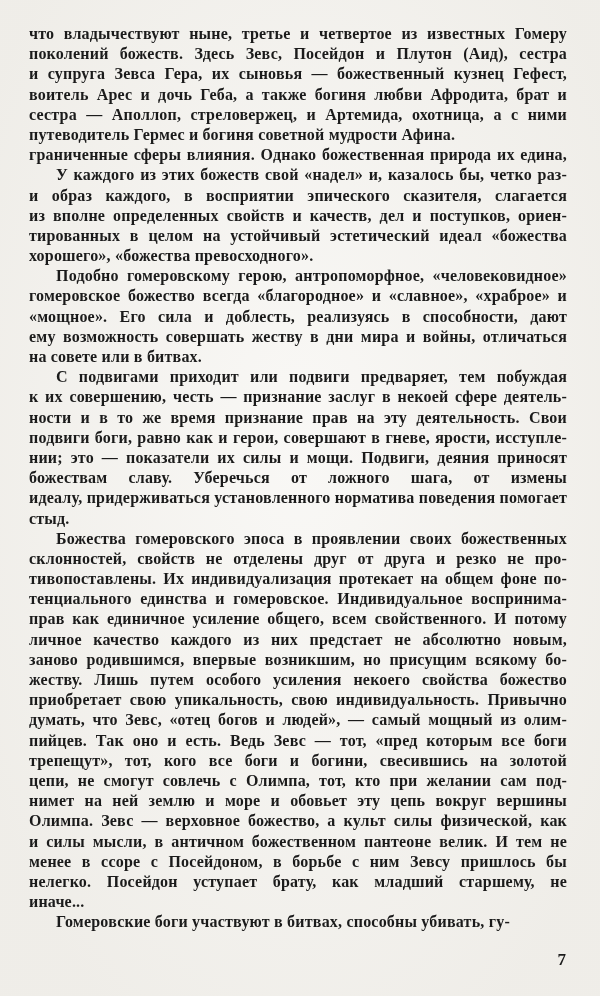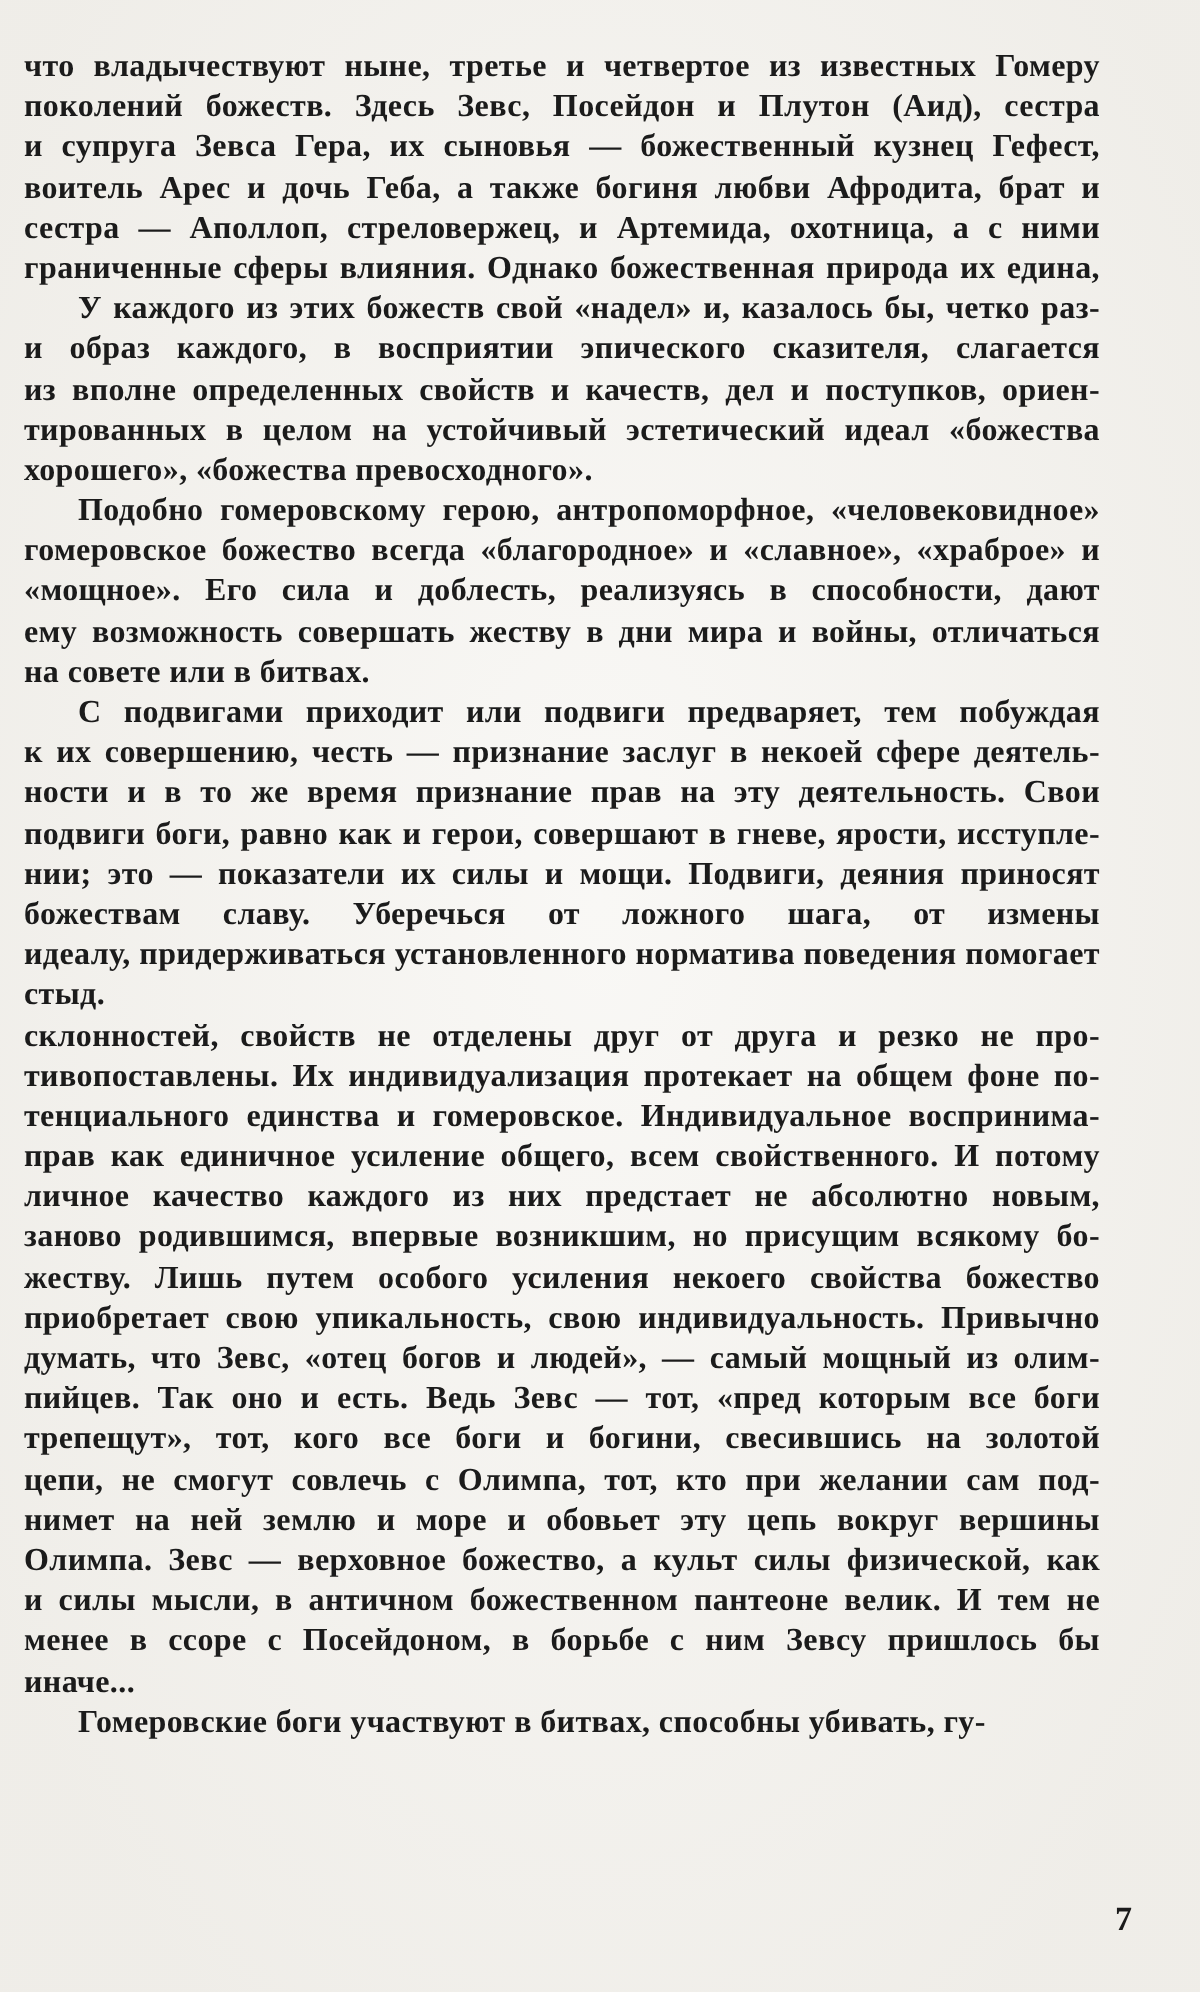--- a/index.html
+++ b/index.html
@@ -11,21 +11,21 @@
     height: 996px;
     background: #f3f1ec;
     overflow: hidden;
     font-family: "Liberation Serif", "DejaVu Serif", serif;
   }
   .book-page {
     position: relative;
     width: 600px;
     height: 996px;
     box-sizing: border-box;
-    padding: 24px 30px 0 12px;
+    padding: 24px 30px 0 29px;
     color: #1b1b1b;
     
     background:
       radial-gradient(ellipse at 50% 45%, rgba(255,255,255,0.5), rgba(0,0,0,0.015) 85%),
       #f3f1ec;
   }
   .text-block {
     width: 538px;
     font-size: 16px;
     font-weight: 600;
@@ -59,20 +59,21 @@
 <body style="background: rgb(243, 241, 236);">
 
 <main class="book-page" style="color: rgb(27, 27, 27);">
   <div class="text-block">
       <div class="paragraph">
         <div class="line">что владычествуют ныне, третье и четвертое из известных Гомеру</div>
         <div class="line">поколений божеств. Здесь Зевс, Посейдон и Плутон (Аид), сестра</div>
         <div class="line">и супруга Зевса Гера, их сыновья — божественный кузнец Гефест,</div>
         <div class="line">воитель Арес и дочь Геба, а также богиня любви Афродита, брат и</div>
         <div class="line">сестра — Аполлоп, стреловержец, и Артемида, охотница, а с ними</div>
+        <div class="line last">путеводитель Гермес и богиня советной мудрости Афина.</div>
       </div>
       <div class="paragraph">
         <div class="line">граниченные сферы влияния. Однако божественная природа их едина,</div>
         <div class="line indent">У каждого из этих божеств свой «надел» и, казалось бы, четко раз-</div>
         <div class="line">и образ каждого, в восприятии эпического сказителя, слагается</div>
         <div class="line">из вполне определенных свойств и качеств, дел и поступков, ориен-</div>
         <div class="line">тированных в целом на устойчивый эстетический идеал «божества</div>
         <div class="line last">хорошего», «божества превосходного».</div>
       </div>
       <div class="paragraph">
@@ -86,36 +87,38 @@
         <div class="line indent">С подвигами приходит или подвиги предваряет, тем побуждая</div>
         <div class="line">к их совершению, честь — признание заслуг в некоей сфере деятель-</div>
         <div class="line">ности и в то же время признание прав на эту деятельность. Свои</div>
         <div class="line">подвиги боги, равно как и герои, совершают в гневе, ярости, исступле-</div>
         <div class="line">нии; это — показатели их силы и мощи. Подвиги, деяния приносят</div>
         <div class="line">божествам славу. Уберечься от ложного шага, от измены</div>
         <div class="line">идеалу, придерживаться установленного норматива поведения помогает</div>
         <div class="line last">стыд.</div>
       </div>
       <div class="paragraph">
+        <div class="line indent">Божества гомеровского эпоса в проявлении своих божественных</div>
         <div class="line">склонностей, свойств не отделены друг от друга и резко не про-</div>
         <div class="line">тивопоставлены. Их индивидуализация протекает на общем фоне по-</div>
         <div class="line">тенциального единства и гомеровское. Индивидуальное воспринима-</div>
         <div class="line">прав как единичное усиление общего, всем свойственного. И потому</div>
         <div class="line">личное качество каждого из них предстает не абсолютно новым,</div>
         <div class="line">заново родившимся, впервые возникшим, но присущим всякому бо-</div>
         <div class="line">жеству. Лишь путем особого усиления некоего свойства божество</div>
         <div class="line">приобретает свою упикальность, свою индивидуальность. Привычно</div>
         <div class="line">думать, что Зевс, «отец богов и людей», — самый мощный из олим-</div>
         <div class="line">пийцев. Так оно и есть. Ведь Зевс — тот, «пред которым все боги</div>
         <div class="line">трепещут», тот, кого все боги и богини, свесившись на золотой</div>
         <div class="line">цепи, не смогут совлечь с Олимпа, тот, кто при желании сам под-</div>
         <div class="line">нимет на ней землю и море и обовьет эту цепь вокруг вершины</div>
         <div class="line">Олимпа. Зевс — верховное божество, а культ силы физической, как</div>
         <div class="line">и силы мысли, в античном божественном пантеоне велик. И тем не</div>
         <div class="line">менее в ссоре с Посейдоном, в борьбе с ним Зевсу пришлось бы</div>
+        <div class="line">нелегко. Посейдон уступает брату, как младший старшему, не</div>
         <div class="line last">иначе...</div>
       </div>
       <div class="paragraph">
         <div class="line last indent">Гомеровские боги участвуют в битвах, способны убивать, гу-</div>
       </div>
     </div>
   <div class="page-number">7</div>
 </main>
 
 </body></html>

